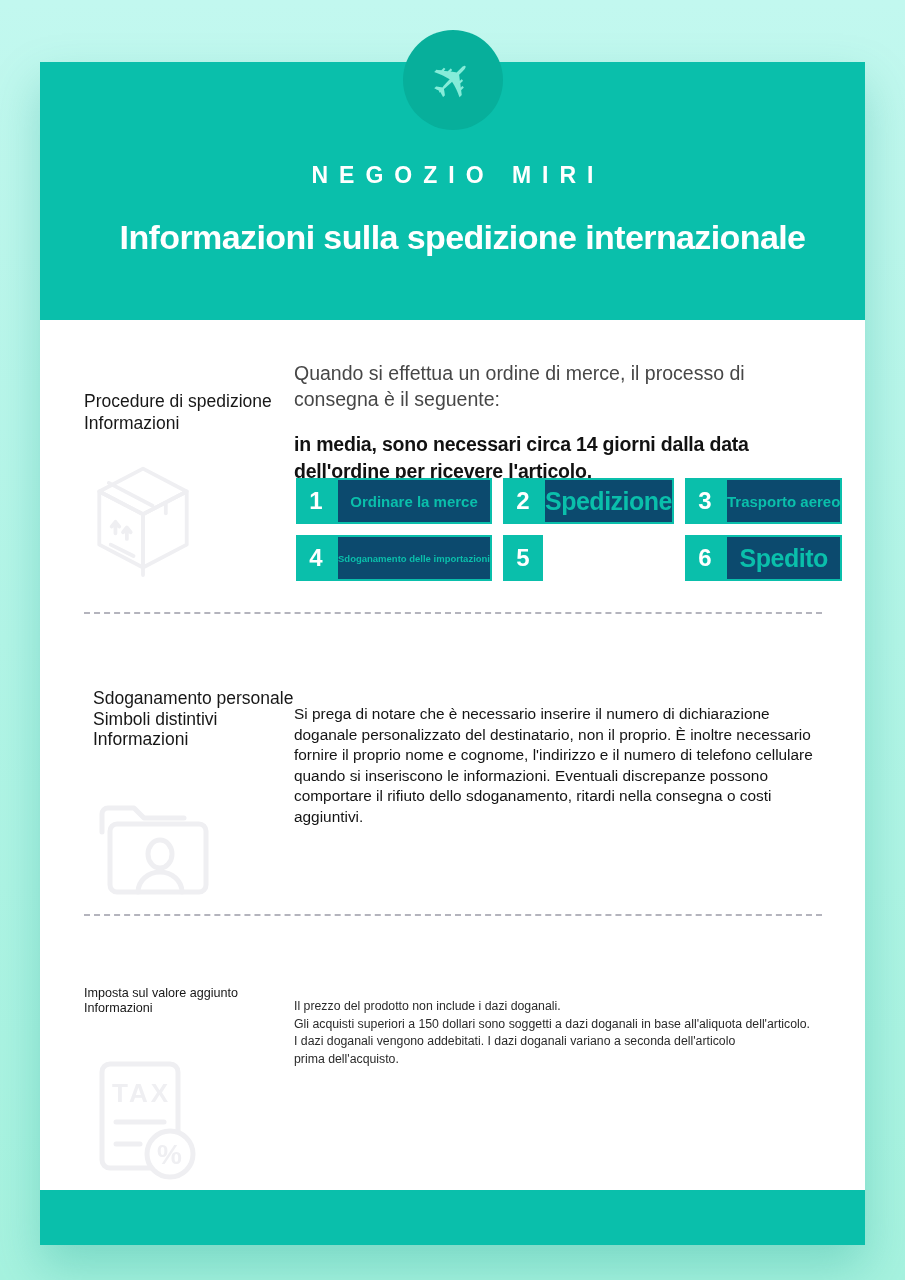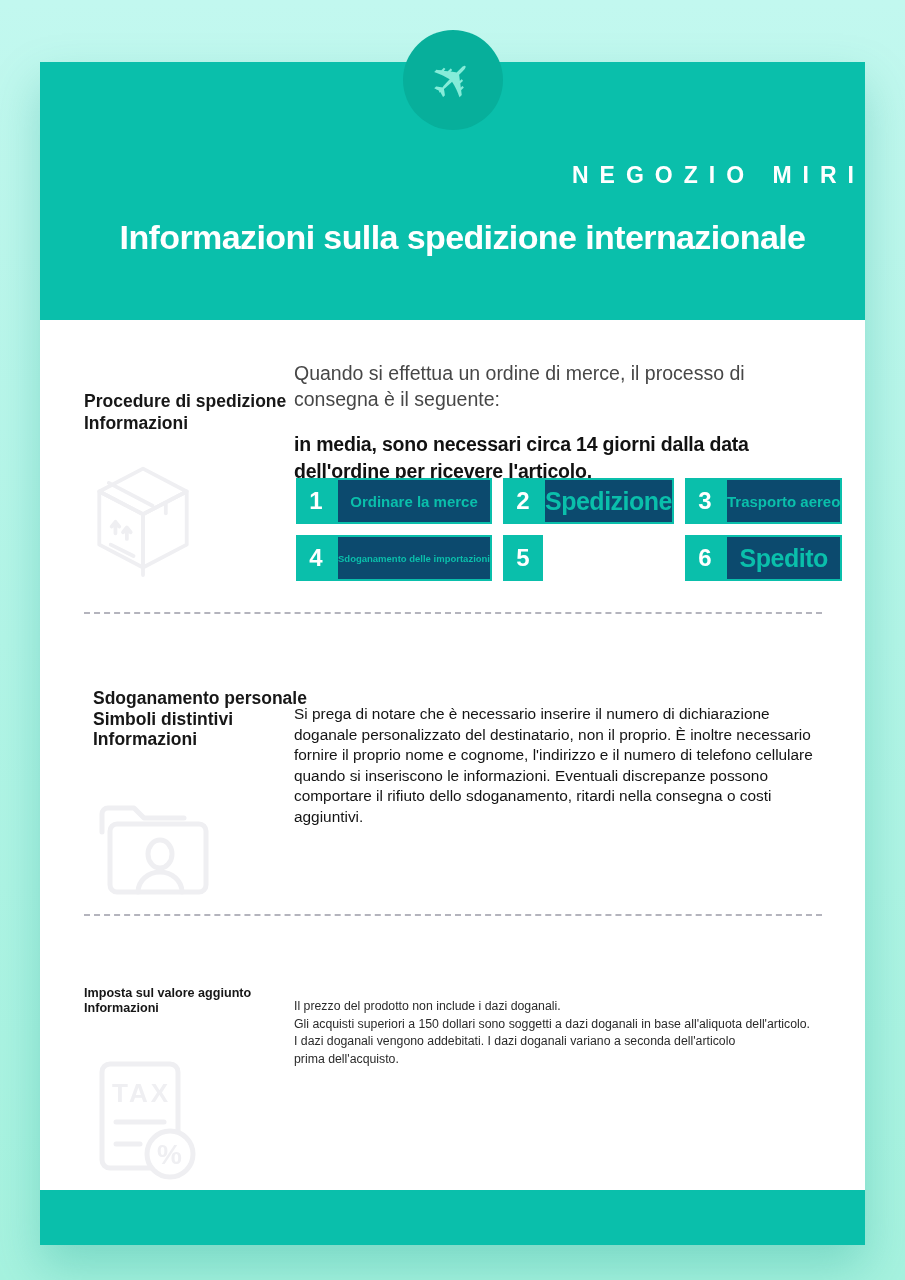--- a/index.html
+++ b/index.html
@@ -16,30 +16,30 @@
   
   .header { position:relative; height:258px; background:var(--accent); }
   .logo-circle {
     position:absolute; left:50%; top:-32px; transform:translateX(-50%);
     width:100px; height:100px; border-radius:50%;
     background:var(--accent-dark);
     display:flex; align-items:center; justify-content:center;
   }
   .plane { font-size:52px; color:var(--plane); transform:rotate(-45deg); line-height:1; }
   .brand {
-    position:absolute; top:100px; left:0; width:100%; text-align:right;
+    position:absolute; top:100px; left:0; width:100%; text-align:center;
     color:#fff; font-size:23px; font-weight:700; letter-spacing:11px; text-indent:11px;
   }
   .title {
     position:absolute; top:156px; left:0; width:100%; text-align:center;
     color:#fff; font-size:34px; font-weight:700; letter-spacing:-0.6px;padding-left:20px;
   }
   
   .bodyarea { position:relative; height:870px; background:#fff; }
-  .sec-head { position:absolute; font-weight:700; color:#171717; }
+  .sec-head { position:absolute; font-weight:400; color:#171717; }
   .sec1-head { left:44px; top:71px; font-size:17.5px; line-height:21.5px; }
   .sec2-head { left:44px; top:368px; font-size:17.5px; line-height:20.5px;margin-left:9px; }
   .sec3-head { left:44px; top:666px; font-size:12.6px; line-height:14.5px; }
   .sec1-text { position:absolute; left:254px; top:40px; width:532px; }
   .intro { font-size:19.5px; color:#474747; line-height:26px; }
   .intro-bold { font-size:19.5px; color:#121212; font-weight:700; line-height:27px; margin-top:19px; letter-spacing:-0.2px; }
   .steps {
     position:absolute; left:256px; top:158px; width:528px;
     display:grid; grid-template-columns:repeat(3,1fr); gap:11px;
   }

